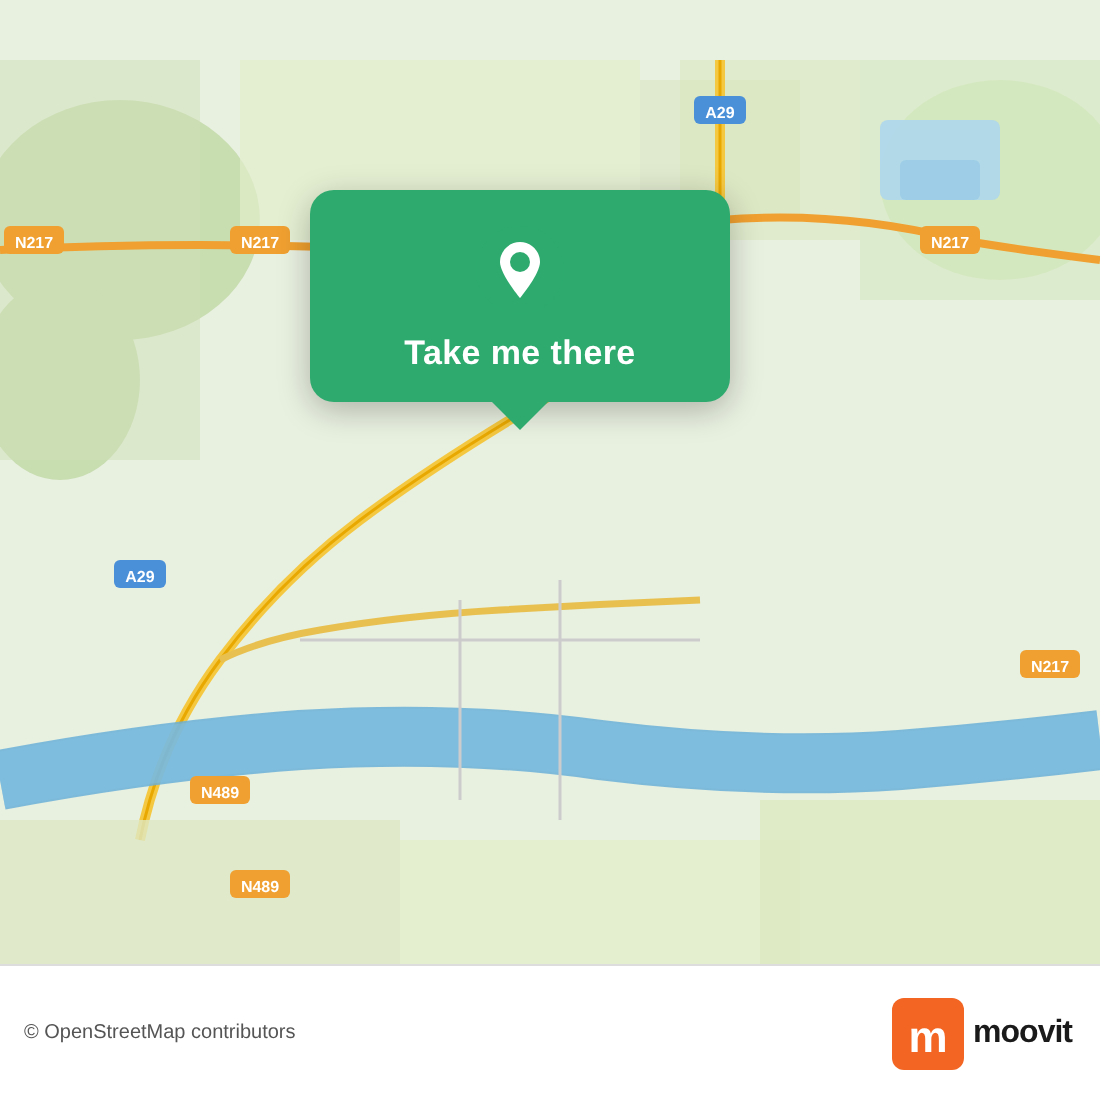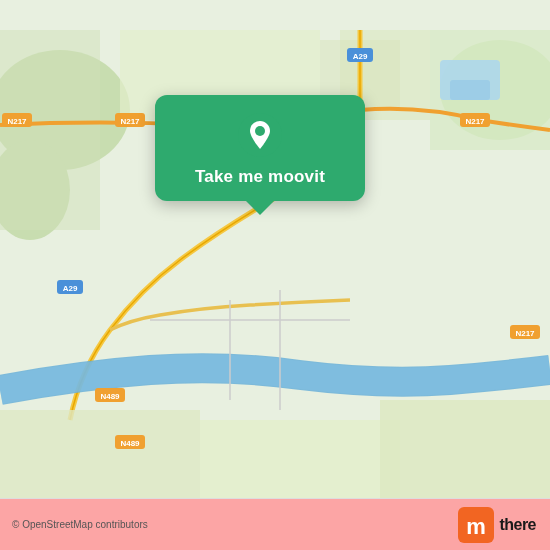--- a/index.html
+++ b/index.html
@@ -67,22 +67,22 @@
       font-weight: 600;
       letter-spacing: 0.2px;
       text-align: center;
       white-space: nowrap;
     }
 
     
     .bottom-bar {
       position: absolute;
       bottom: 0; left: 0; right: 0;
-      height: 52px;
-      background: #fca5a5;
+      height: 68px;
+      background: #ffffff;
       border-top: 1px solid #ddd;
       display: flex;
       align-items: center;
       justify-content: space-between;
       padding: 0 14px 0 12px;
       z-index: 20;
     }
 
     .bottom-left {
       display: flex;
@@ -191,31 +191,31 @@
   </svg>
 
   <div class="popup-card">
 
     <svg class="pin-icon" viewBox="0 0 44 44" xmlns="http://www.w3.org/2000/svg">
       <circle cx="22" cy="22" r="22" fill="#2eaa6e"></circle>
       <path d="M22 8 C16.477 8 12 12.477 12 18 C12 24 22 36 22 36 C22 36 32 24 32 18 C32 12.477 27.523 8 22 8 Z" fill="white"></path>
       <circle cx="22" cy="18" r="5" fill="#2eaa6e"></circle>
     </svg>
 
-    <span class="take-me-there">Take me moovit</span>
+    <span class="take-me-there">Take me there</span>
   </div>
 
   <div class="bottom-bar">
     <div class="bottom-left">
       <span class="attribution">© OpenStreetMap contributors</span>
     </div>
 
     <div class="moovit-logo">
 
       <svg class="moovit-m" viewBox="0 0 36 36" xmlns="http://www.w3.org/2000/svg">
         <rect width="36" height="36" rx="6" fill="#f26522"></rect>
         <text x="18" y="27" text-anchor="middle" font-size="22" font-weight="bold" fill="white" font-family="Arial">m</text>
       </svg>
-      <span class="moovit-text">there</span>
+      <span class="moovit-text">moovit</span>
     </div>
   </div>
 
 </div>
 
 </body></html>

